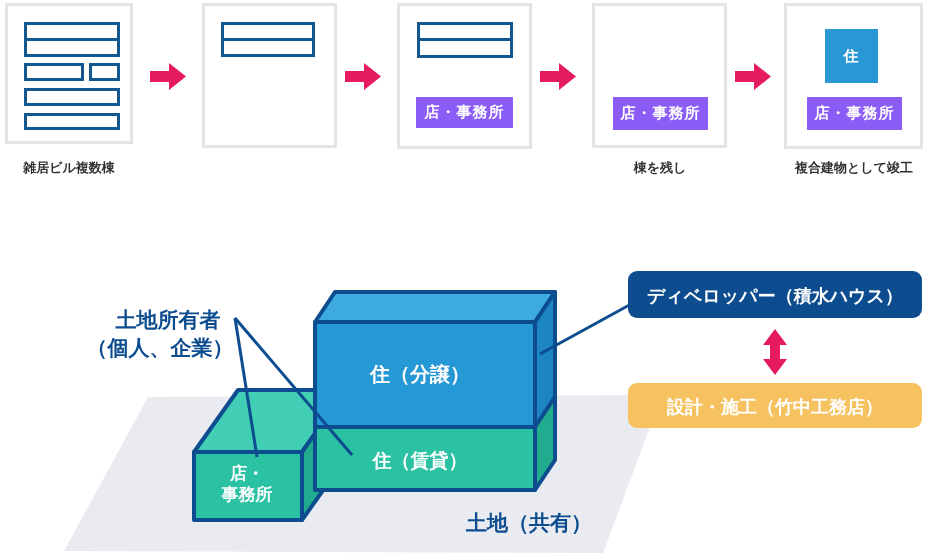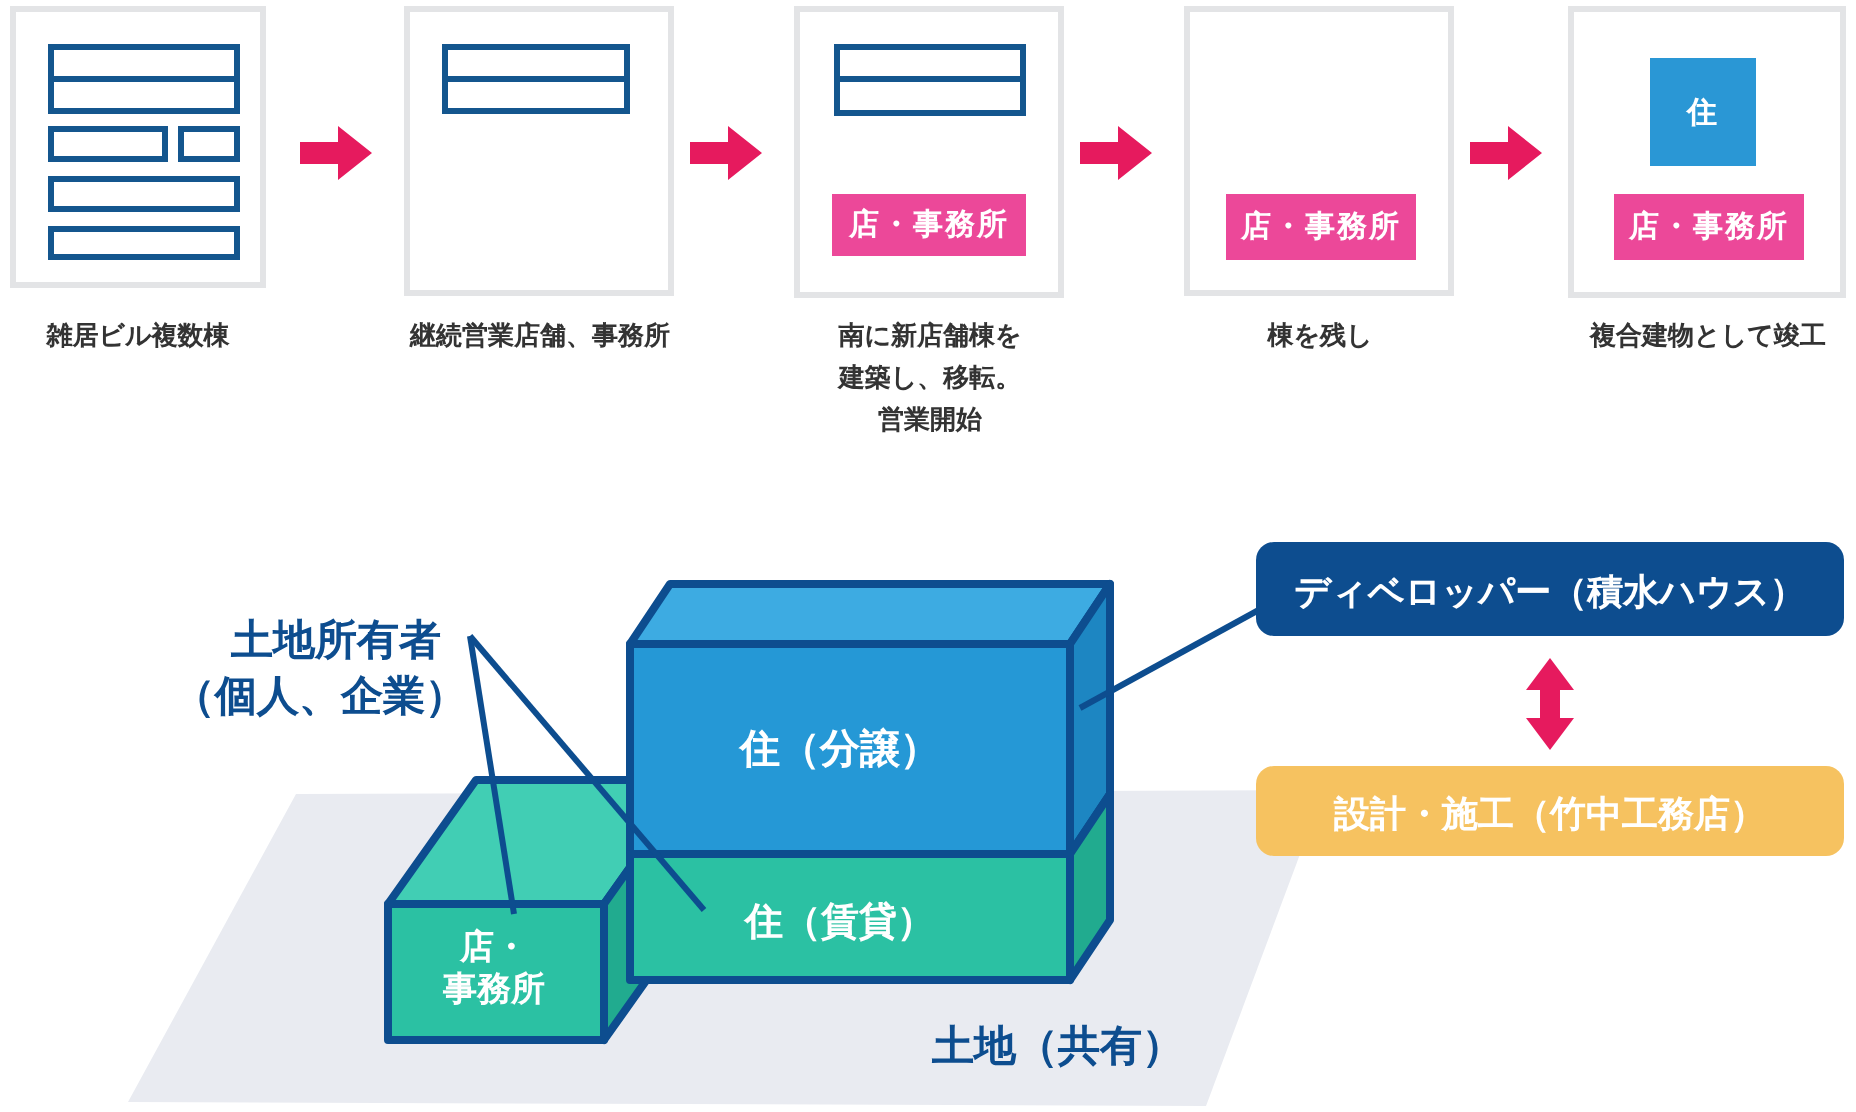--- a/index.html
+++ b/index.html
@@ -10,21 +10,21 @@
   .panel {
     position:absolute; background:#fff; border:3px solid #e3e4e6; box-sizing:border-box;
   }
   .bar {
     position:absolute; border:3px solid #14568e; background:#fff; box-sizing:border-box;
   }
   .dbar-split {
     position:absolute; left:0; right:0; top:13px; height:3px; background:#14568e;
   }
   .chip {
-    position:absolute; background:#ec4899; color:#fff; font-weight:bold; font-size:15px;
+    position:absolute; background:#8b5cf6; color:#fff; font-weight:bold; font-size:15px;
     display:flex; align-items:center; justify-content:center; box-sizing:border-box;
     letter-spacing:1px;
   }
   .chip-blue { background:#2a97d5; }
   .caption {
     position:absolute; width:220px; top:157px; text-align:center;
     font-size:13px; font-weight:bold; color:#333333; line-height:21px;
   }
   .flow-arrow { position:absolute; top:62px; }
   svg text { font-family:"Liberation Sans", sans-serif; font-weight:bold; }
@@ -76,26 +76,20 @@
     <polygon points="0,9 19,9 19,1 36,14.5 19,28 19,20 0,20" fill="#e61a5e"></polygon>
   </svg>
   <svg class="flow-arrow" style="left:735px" width="37" height="29" viewBox="0 0 37 29">
     <polygon points="0,9 19,9 19,1 36,14.5 19,28 19,20 0,20" fill="#e61a5e"></polygon>
   </svg>
 
   <div class="caption" style="left:-41px">
     <div>雑居ビル複数棟</div>
   </div>
   <div class="caption" style="left:160px">
-    <div>継続営業店舗、事務所</div>
-  </div>
-  <div class="caption" style="left:355px">
-    <div>南に新店舗棟を</div>
-    <div>建築し、移転。</div>
-    <div>営業開始</div>
   </div>
   <div class="caption" style="left:550px">
     <div>棟を残し</div>
   </div>
   <div class="caption" style="left:744px">
     <div>複合建物として竣工</div>
   </div>
 
   <svg style="position:absolute;left:0;top:246px" width="928" height="310" viewBox="0 246 928 310">
 

